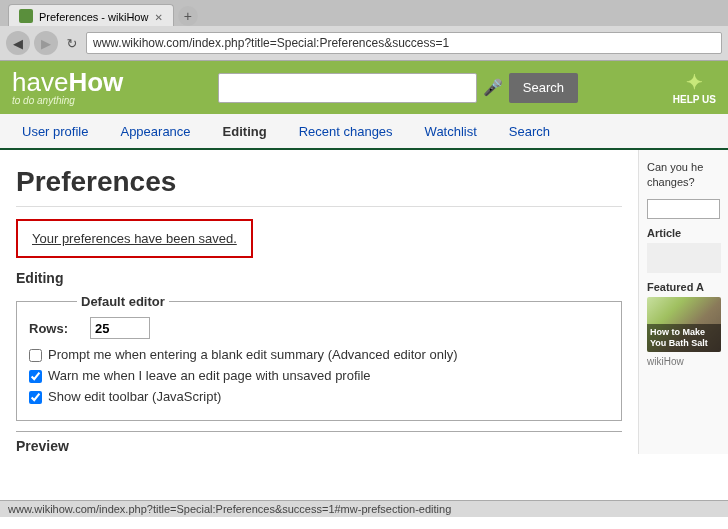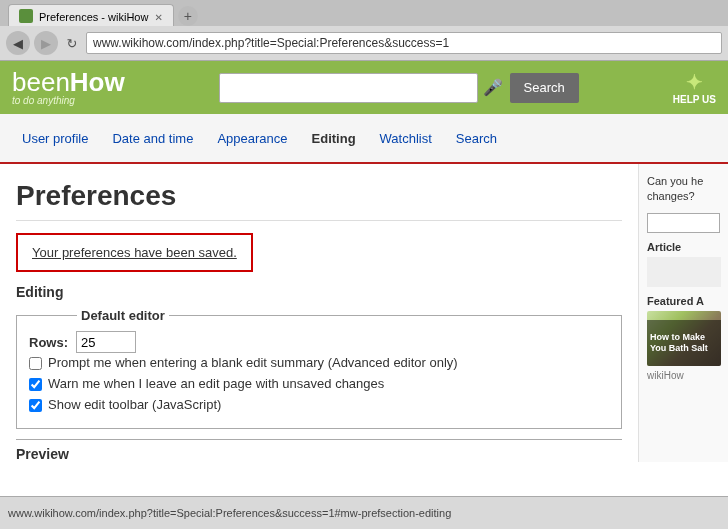--- a/index.html
+++ b/index.html
@@ -161,26 +161,26 @@
       font-weight: bold;
     }
     .help-icon {
       font-size: 20px;
       color: #c8e87a;
     }
 
     
     .nav-bar {
       background: #f5f5f5;
-      border-bottom: 2px solid #b91c1c;
+      border-bottom: 2px solid #14532d;
       padding: 0 12px;
       display: flex;
       align-items: center;
-      gap: 4px;
-      height: 50px;
+      gap: 12px;
+      height: 36px;
     }
     .nav-item {
       padding: 6px 10px;
       font-size: 13px;
       color: #0645ad;
       cursor: pointer;
       text-decoration: none;
       white-space: nowrap;
     }
     .nav-item.active {
@@ -232,34 +232,35 @@
     .fieldset-legend {
       font-size: 13px;
       font-weight: bold;
       color: #333;
       padding: 0 4px;
       margin-left: 48px;
     }
     .form-row {
       display: flex;
       align-items: center;
-      margin-bottom: 2px;
-      gap: 8px;
+      margin-bottom: 8px;
+      gap: 22px;
     }
     .form-label {
       font-size: 13px;
       color: #333;
       font-weight: bold;
     }
     .form-input-small {
       width: 60px;
       height: 22px;
       border: 1px solid #aaa;
       padding: 2px 4px;
       font-size: 13px;
+      font-weight: bold;
     }
     .checkbox-row {
       display: flex;
       align-items: flex-start;
       margin-bottom: 6px;
       gap: 6px;
       font-size: 13px;
       color: #333;
     }
     .checkbox-row input[type="checkbox"] {
@@ -318,34 +319,34 @@
       display: flex;
       align-items: flex-end;
       overflow: hidden;
       position: relative;
     }
     .featured-img-overlay {
       background: rgba(0,0,0,0.5);
       color: #fff;
       font-size: 9px;
       font-weight: bold;
-      padding: 12px 3px;
+      padding: 3px 3px;
       width: 100%;
       line-height: 1.2;
     }
 
     
     .status-bar {
       position: fixed;
-      bottom: 0;
+      bottom: 12px;
       left: 0;
       width: 728px;
       background: #d9d9d9;
       border-top: 1px solid #aaa;
-      padding: 10px 8px;
+      padding: 2px 8px;
       font-size: 11px;
       color: #444;
     }
   </style>
 </head>
 <body>
 
 <div class="browser-chrome">
   <div class="browser-tab-bar">
     <div class="browser-tab">
@@ -359,40 +360,40 @@
     <button class="nav-btn">◀</button>
     <button class="nav-btn disabled">▶</button>
     <span class="refresh-btn">↻</span>
     <input class="url-bar" type="text" value="www.wikihow.com/index.php?title=Special:Preferences&amp;success=1" style="">
   </div>
 </div>
 
 <div class="wikihow-header">
   <div class="wikihow-logo">
     <div class="logo-text">
-      <span class="wiki">been</span><span class="how">How</span>
+      <span class="wiki">have</span><span class="how">How</span>
     </div>
     <div class="logo-subtitle">to do anything</div>
   </div>
   <div class="header-search">
     <input class="header-search-input" type="text" style="">
     <span class="mic-icon">🎤</span>
     <button class="header-search-btn">Search</button>
   </div>
   <div class="help-us">
     <span class="help-icon">✦</span>
     <span>HELP US</span>
   </div>
 </div>
 
 <div class="nav-bar">
   <a class="nav-item">User profile</a>
-  <a class="nav-item">Date and time</a>
   <a class="nav-item">Appearance</a>
   <a class="nav-item active">Editing</a>
+  <a class="nav-item">Recent changes</a>
   <a class="nav-item">Watchlist</a>
   <a class="nav-item">Search</a>
 </div>
 
 <div class="main-content">
   <div class="content-area">
     <h1 class="page-title">Preferences</h1>
     <div class="success-message">Your preferences have been saved.</div>
     <div class="section-heading">Editing</div>
     <fieldset class="fieldset-box">
@@ -400,21 +401,21 @@
       <div class="form-row">
         <label class="form-label">Rows:</label>
         <input class="form-input-small" type="text" value="25" style="">
       </div>
       <div class="checkbox-row">
         <input type="checkbox" style="">
         <span>Prompt me when entering a blank edit summary (Advanced editor only)</span>
       </div>
       <div class="checkbox-row">
         <input type="checkbox" checked="" style="">
-        <span>Warn me when I leave an edit page with unsaved changes</span>
+        <span>Warn me when I leave an edit page with unsaved profile</span>
       </div>
       <div class="checkbox-row">
         <input type="checkbox" checked="" style="">
         <span>Show edit toolbar (JavaScript)</span>
       </div>
     </fieldset>
     <div class="preview-section">
       <span class="preview-label">Preview</span>
     </div>
   </div>

